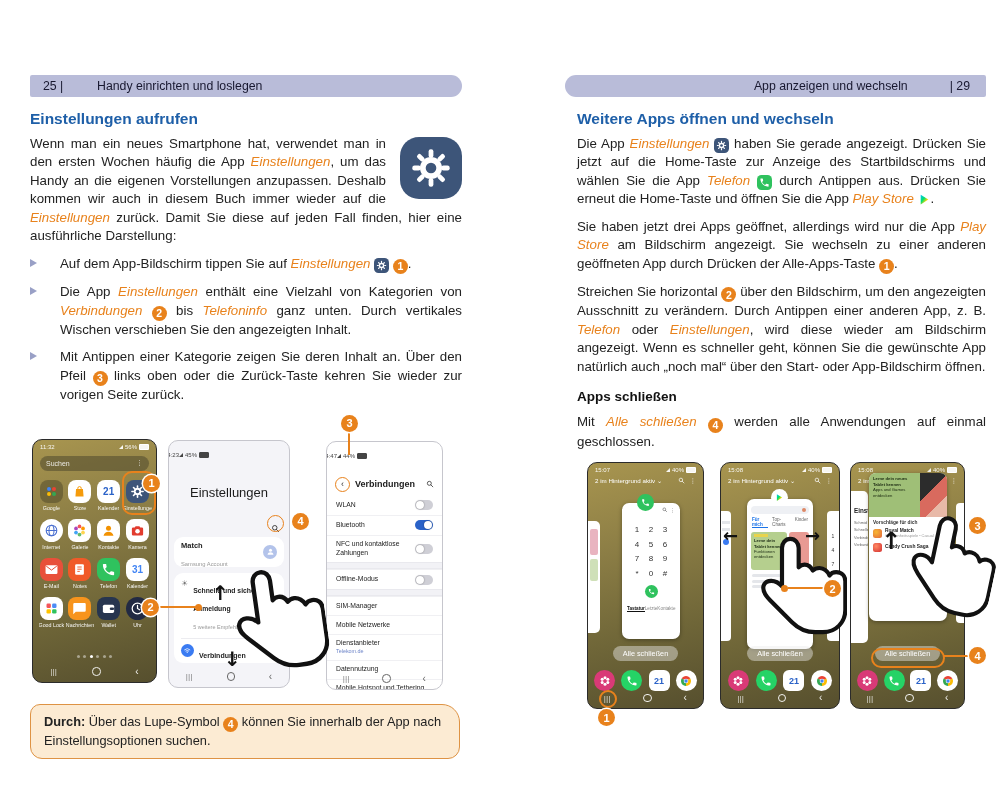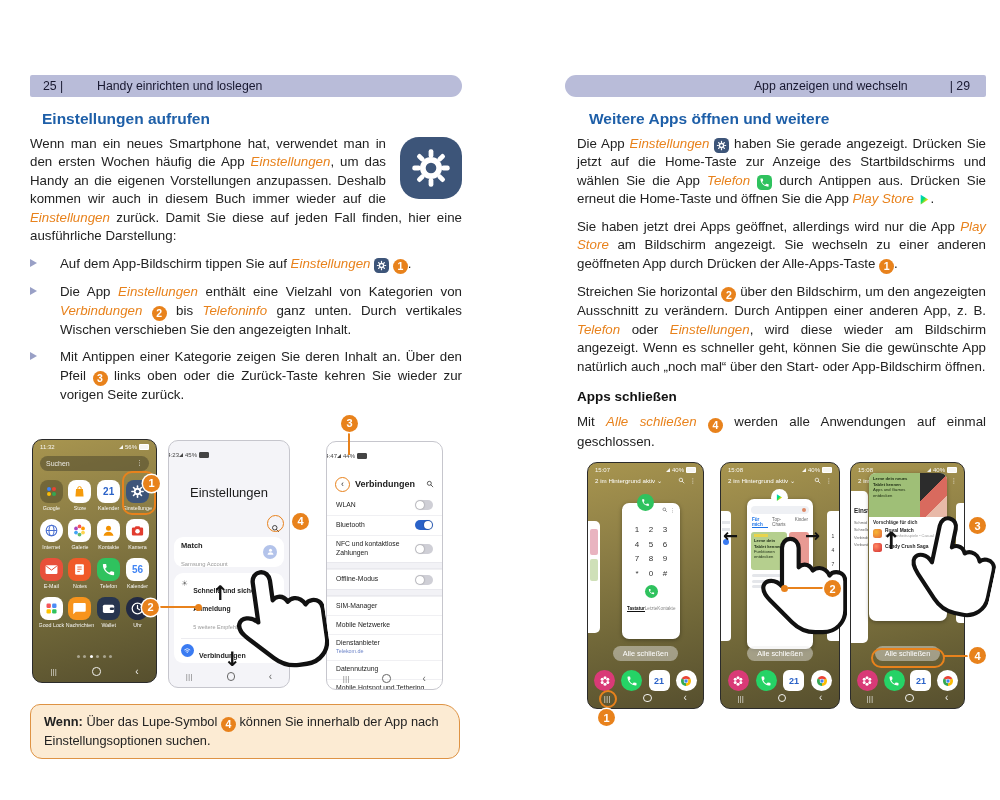--- a/index.html
+++ b/index.html
@@ -7,21 +7,21 @@
           font-family:"Liberation Sans",sans-serif;color:#1c1c1c;}
   .page{position:absolute;top:75px;}
   .page.left{left:30px;width:432px;}
   .page.right{left:565px;width:421px;}
 
   .hdrbar{height:22px;background:#b9bcd9;display:flex;align-items:center;font-size:12.3px;color:#181830;}
   .hdrbar.l{border-radius:3px 16px 16px 3px;padding-left:13px;}
   .hdrbar.l .num{width:54px;}
   .hdrbar.r{border-radius:16px 3px 3px 16px;justify-content:flex-end;padding-right:16px;gap:42px;}
 
-  h2.sec{margin:13px 12px 0;font-size:15.5px;color:#1e5fa8;font-weight:700;}
+  h2.sec{margin:13px 0 0;font-size:15.5px;color:#1e5fa8;font-weight:700;}
   h3.subsec{margin:13px 0 0;font-size:13.5px;color:#111;font-weight:700;}
   p.body{margin:7px 0 0;font-size:13.3px;line-height:1.39;text-align:justify;color:#222;}
   .em{color:#e8821c;font-style:italic;}
   .bold{font-weight:700;}
   .nbadge{display:inline-flex;width:15px;height:15px;border-radius:50%;background:#e8821c;color:#fff;
           font-weight:700;font-size:10.5px;font-style:normal;align-items:center;justify-content:center;vertical-align:-2.5px;}
   .inic{display:inline-flex;width:15px;height:15px;border-radius:4.5px;align-items:center;justify-content:center;vertical-align:-3px;}
   .inic svg{width:11px;height:11px;}
   .inic-g{background:#3d5579;--gearhole:#3d5579;}
   .inic-p{background:#2fc25e;color:#fff;}
@@ -438,21 +438,21 @@
           <div class="app">
               <span class="ai" style="background:#2fc25e;color:#fff">
                 <svg viewBox="0 0 24 24">
                   <use href="#sym-phone"></use>
                 </svg>
               </span>
               <span class="al">Telefon</span>
             </div>
           <div class="app">
               <span class="ai caltxt" style="color:#4285f4">
-                <span>56</span>
+                <span>31</span>
               </span>
               <span class="al">Kalender</span>
             </div>
           <div class="app">
               <span class="ai">
                 <svg viewBox="0 0 24 24">
                   <use href="#sym-quad"></use>
                 </svg>
               </span>
               <span class="al">Good Lock</span>
@@ -622,32 +622,32 @@
       <span class="ovline" style="left:318px;top:21px;height:23px;"></span>
       <span class="stepb" style="left:262px;top:102px;">4</span>
       <span class="ar" style="left:182px;top:170px;font-size:20px;">↑</span>
       <span class="ar" style="left:194px;top:236px;font-size:20px;">↓</span>
       <svg class="handsvg" style="left:192px;top:152px;width:104px;height:118px;transform:rotate(-8deg);" viewBox="0 0 120 130">
           <use href="#sym-hand"></use>
         </svg>
     </div>
 
     <div class="tipbox">
-      <p><span class="bold">Wenn:</span> Über das Lupe-Symbol <span class="nbadge">4</span> können Sie innerhalb der App nach Einstellungsoptionen suchen.</p>
+      <p><span class="bold">Durch:</span> Über das Lupe-Symbol <span class="nbadge">4</span> können Sie innerhalb der App nach Einstellungsoptionen suchen.</p>
     </div>
   </div>
 
   <div class="page right">
     <div class="hdrbar r">
       <span>App anzeigen und wechseln</span>
       <span>| 29</span>
     </div>
 
     <div style="padding-left:12px;">
-      <h2 class="sec">Weitere Apps öffnen und weitere</h2>
+      <h2 class="sec">Weitere Apps öffnen und wechseln</h2>
       <p class="body">Die App <span class="em">Einstellungen</span> <span class="inic inic-g">
             <svg viewBox="0 0 24 24">
               <use href="#sym-gear"></use>
             </svg>
           </span> haben Sie gerade angezeigt. Drücken Sie jetzt auf die Home-Taste zur Anzeige des Startbildschirms und wählen Sie die App <span class="em">Telefon</span> <span class="inic inic-p">
             <svg viewBox="0 0 24 24">
               <use href="#sym-phone"></use>
             </svg>
           </span> durch Antippen aus. Drücken Sie erneut die Home-Taste und öffnen Sie die App <span class="em">Play Store</span> <span class="inic inic-y">
             <svg viewBox="0 0 24 24">

